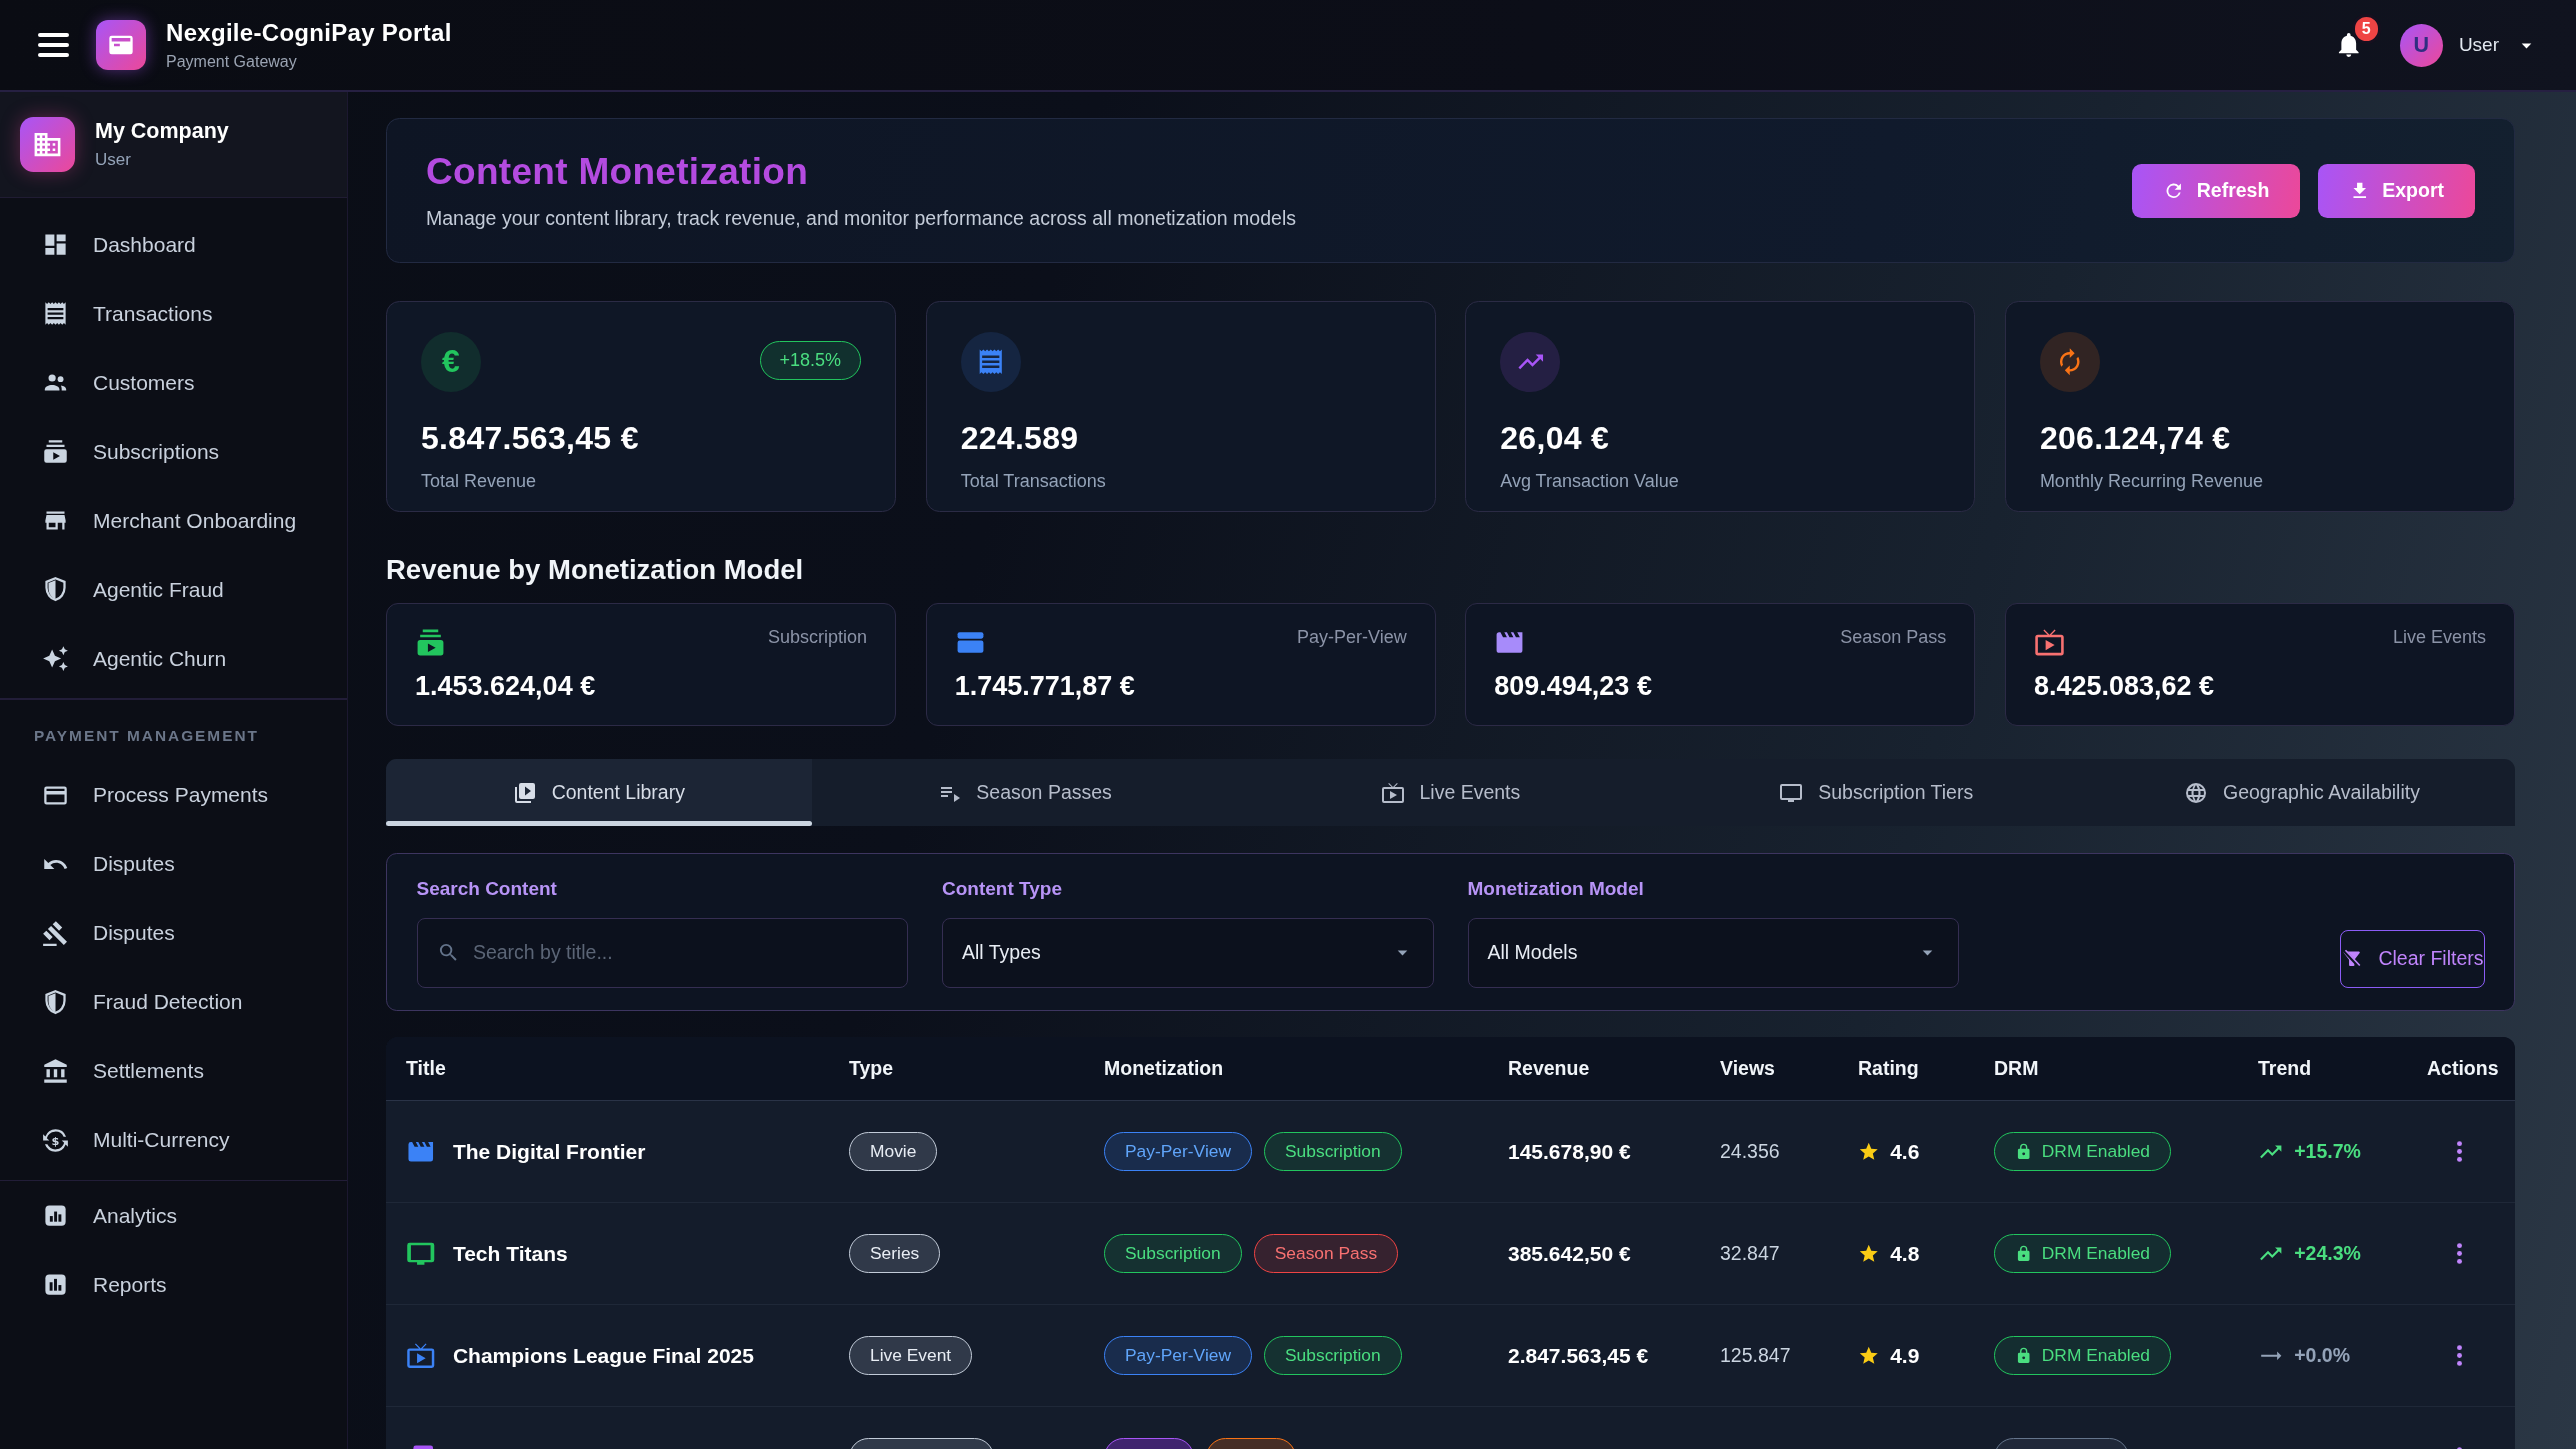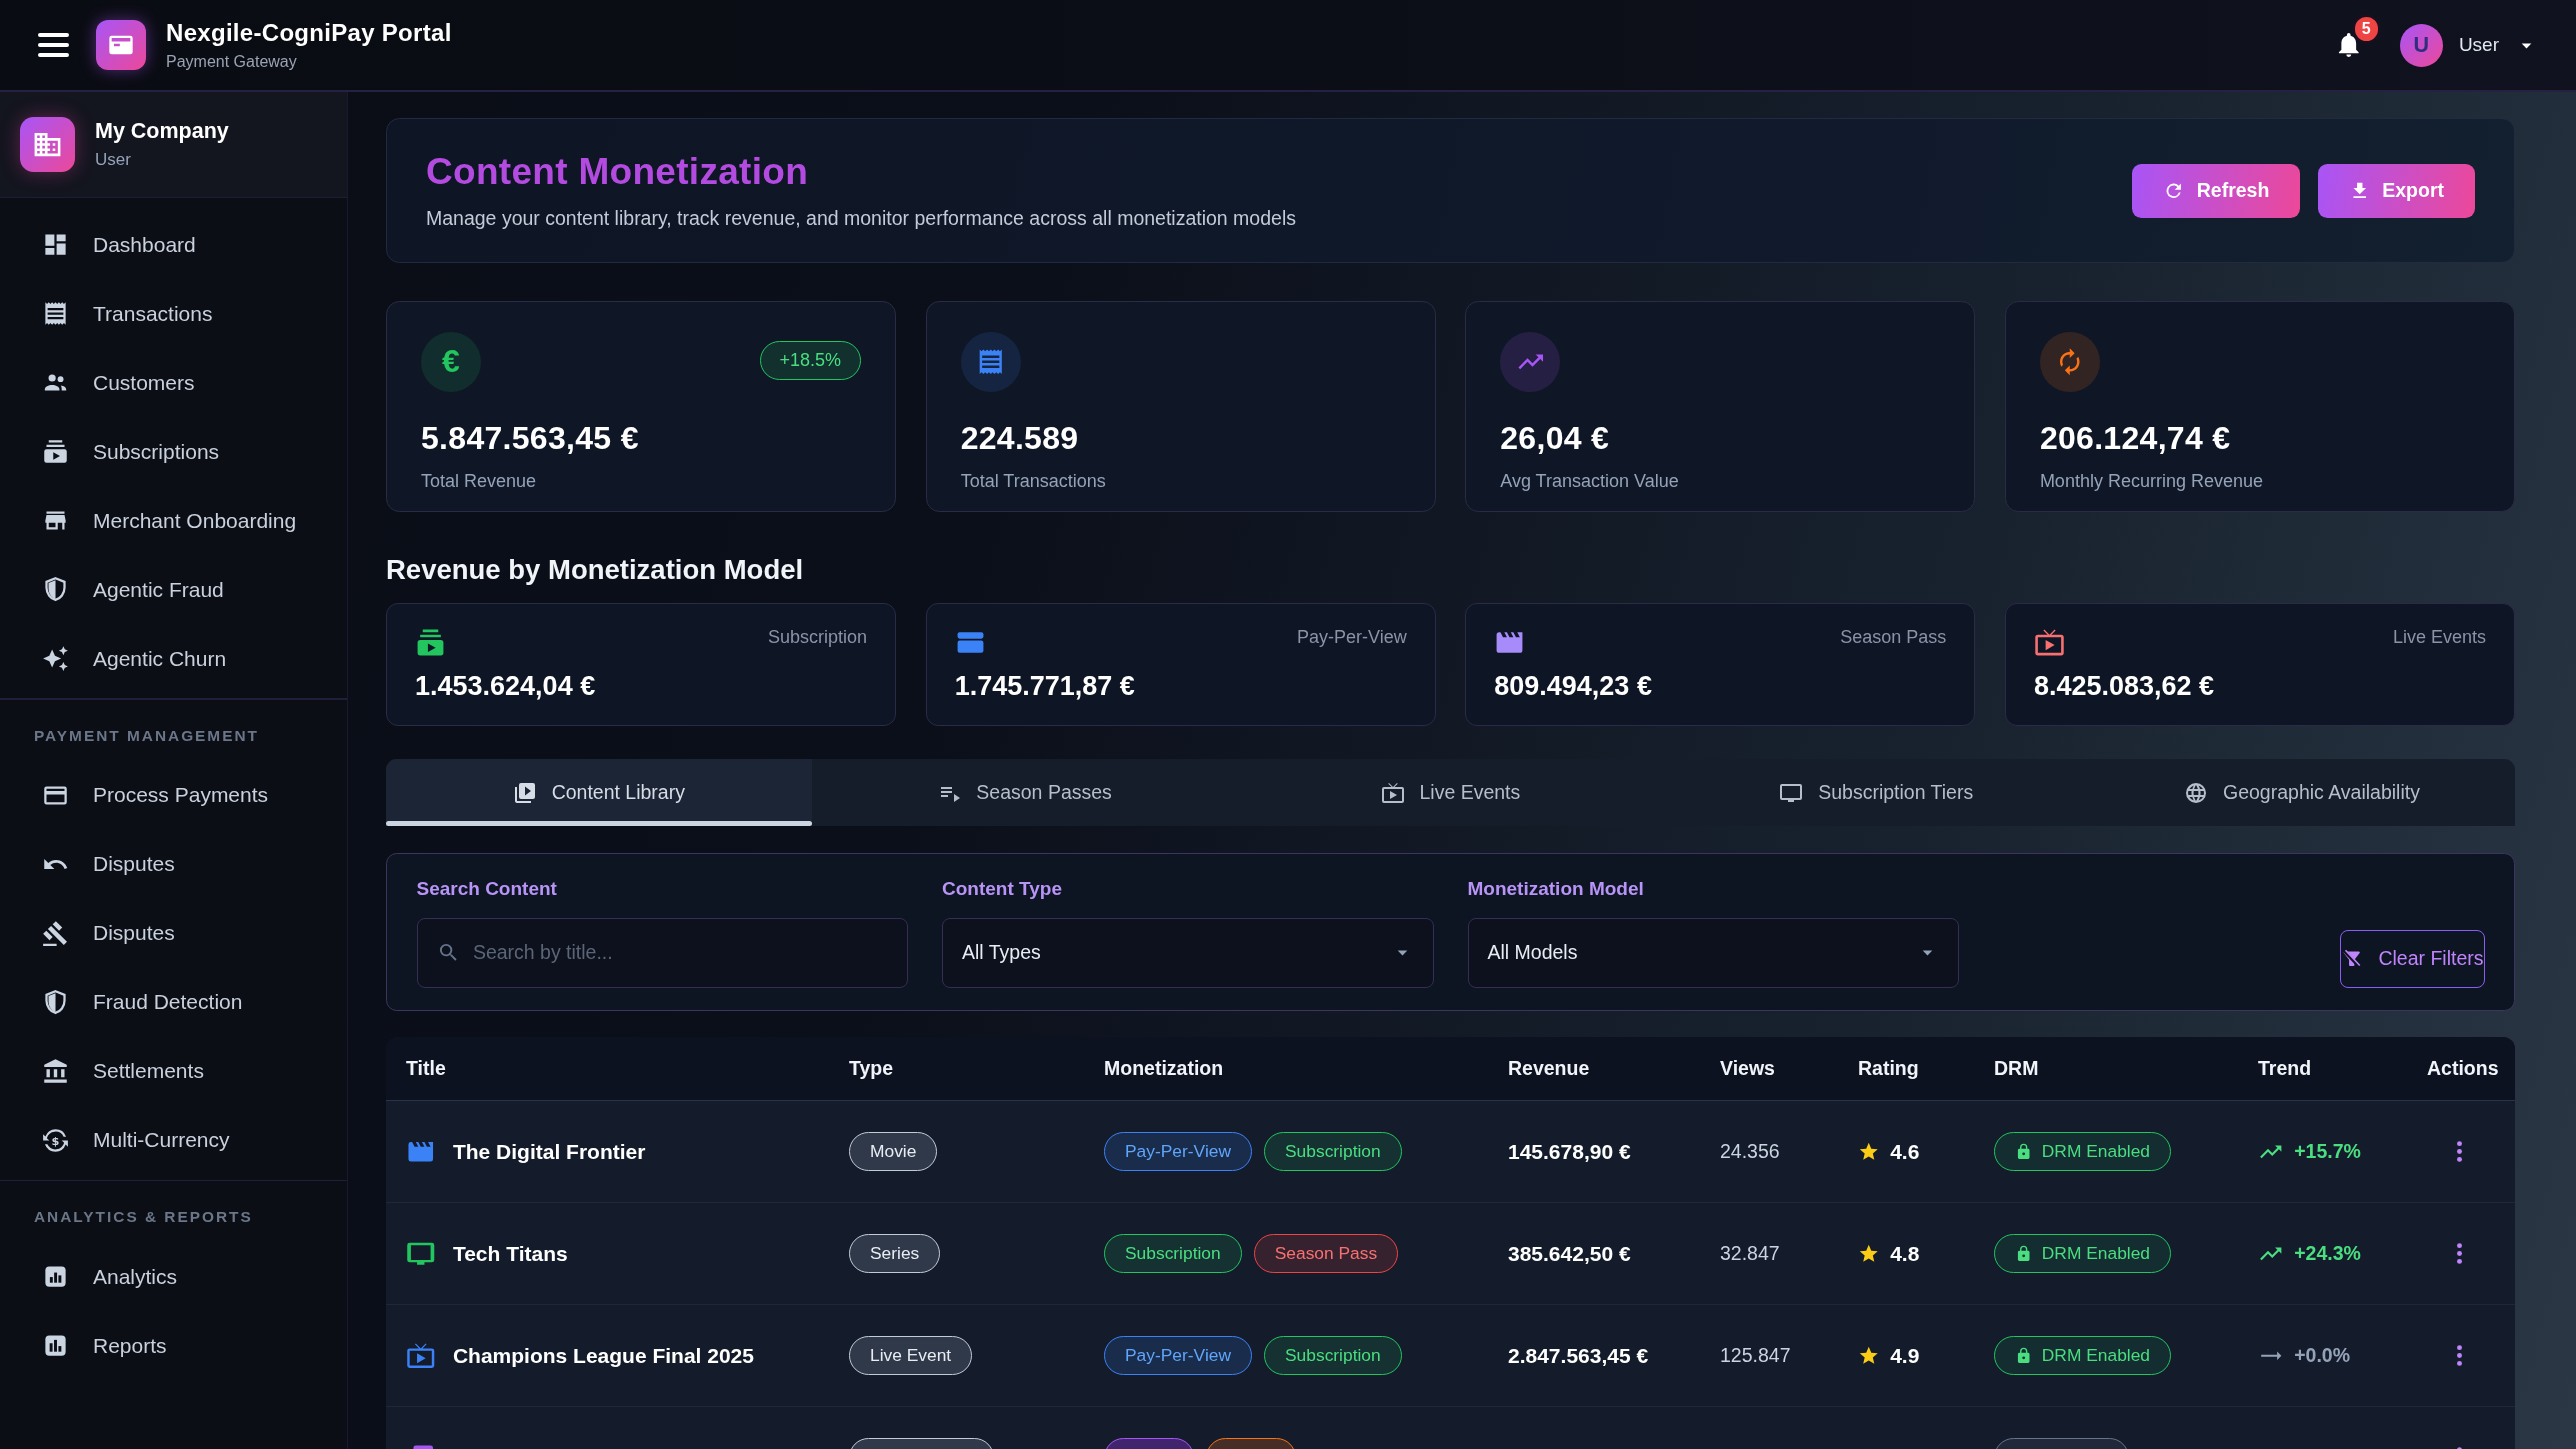--- a/index.html
+++ b/index.html
@@ -372,21 +372,20 @@
           <svg width="27" height="27" viewBox="0 0 24 24" fill="currentColor">
             <path d="M12 2a10 10 0 0 1 9.4 6.6h-2.2A8 8 0 0 0 4.3 9.9L6.5 12H1V6.5l2 2A10 10 0 0 1 12 2z"></path>
             <path d="M12 22a10 10 0 0 1-9.4-6.6h2.2a8 8 0 0 0 14.9-1.3L17.5 12H23v5.5l-2-2A10 10 0 0 1 12 22z"></path>
             <text x="12" y="15.6" font-size="10" text-anchor="middle" font-weight="bold" font-family="DejaVu Sans">$</text>
           </svg>
         </span>
       <span class="nav-label">Multi-Currency</span>
     </div>
 
     <div class="nav-divider"></div>
-    <div class="nav-section-label">ANALYTICS &amp; REPORTS</div>
 
     <div class="nav-item">
       <span class="ic">
           <svg width="27" height="27" viewBox="0 0 24 24">
             <rect x="3" y="3" width="18" height="18" rx="3.5" fill="currentColor"></rect>
             <rect x="7" y="12.5" width="2.6" height="5" fill="#0c0e16"></rect>
             <rect x="10.8" y="8.5" width="2.6" height="9" fill="#0c0e16"></rect>
             <rect x="14.6" y="11" width="2.6" height="6.5" fill="#0c0e16"></rect>
           </svg>
         </span>

